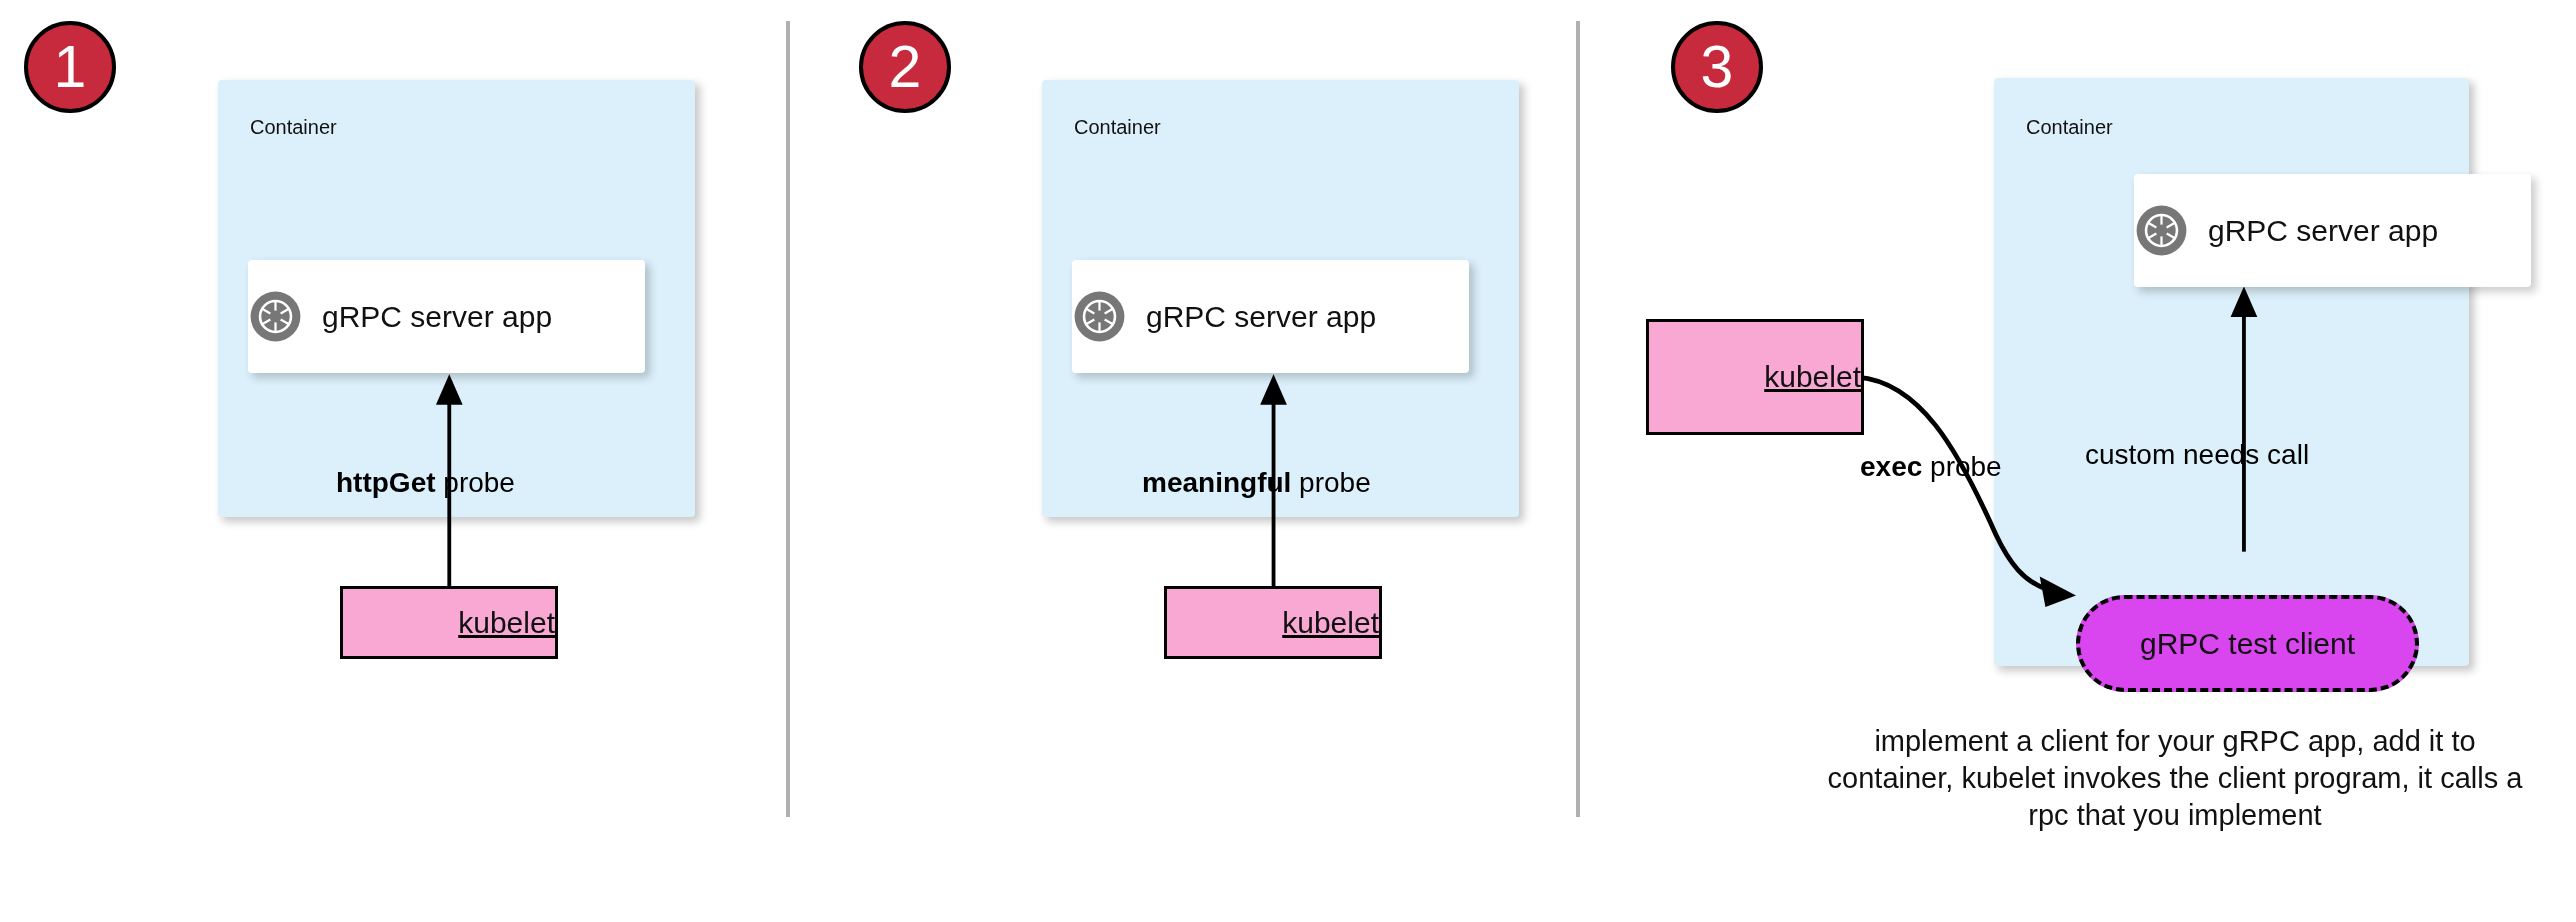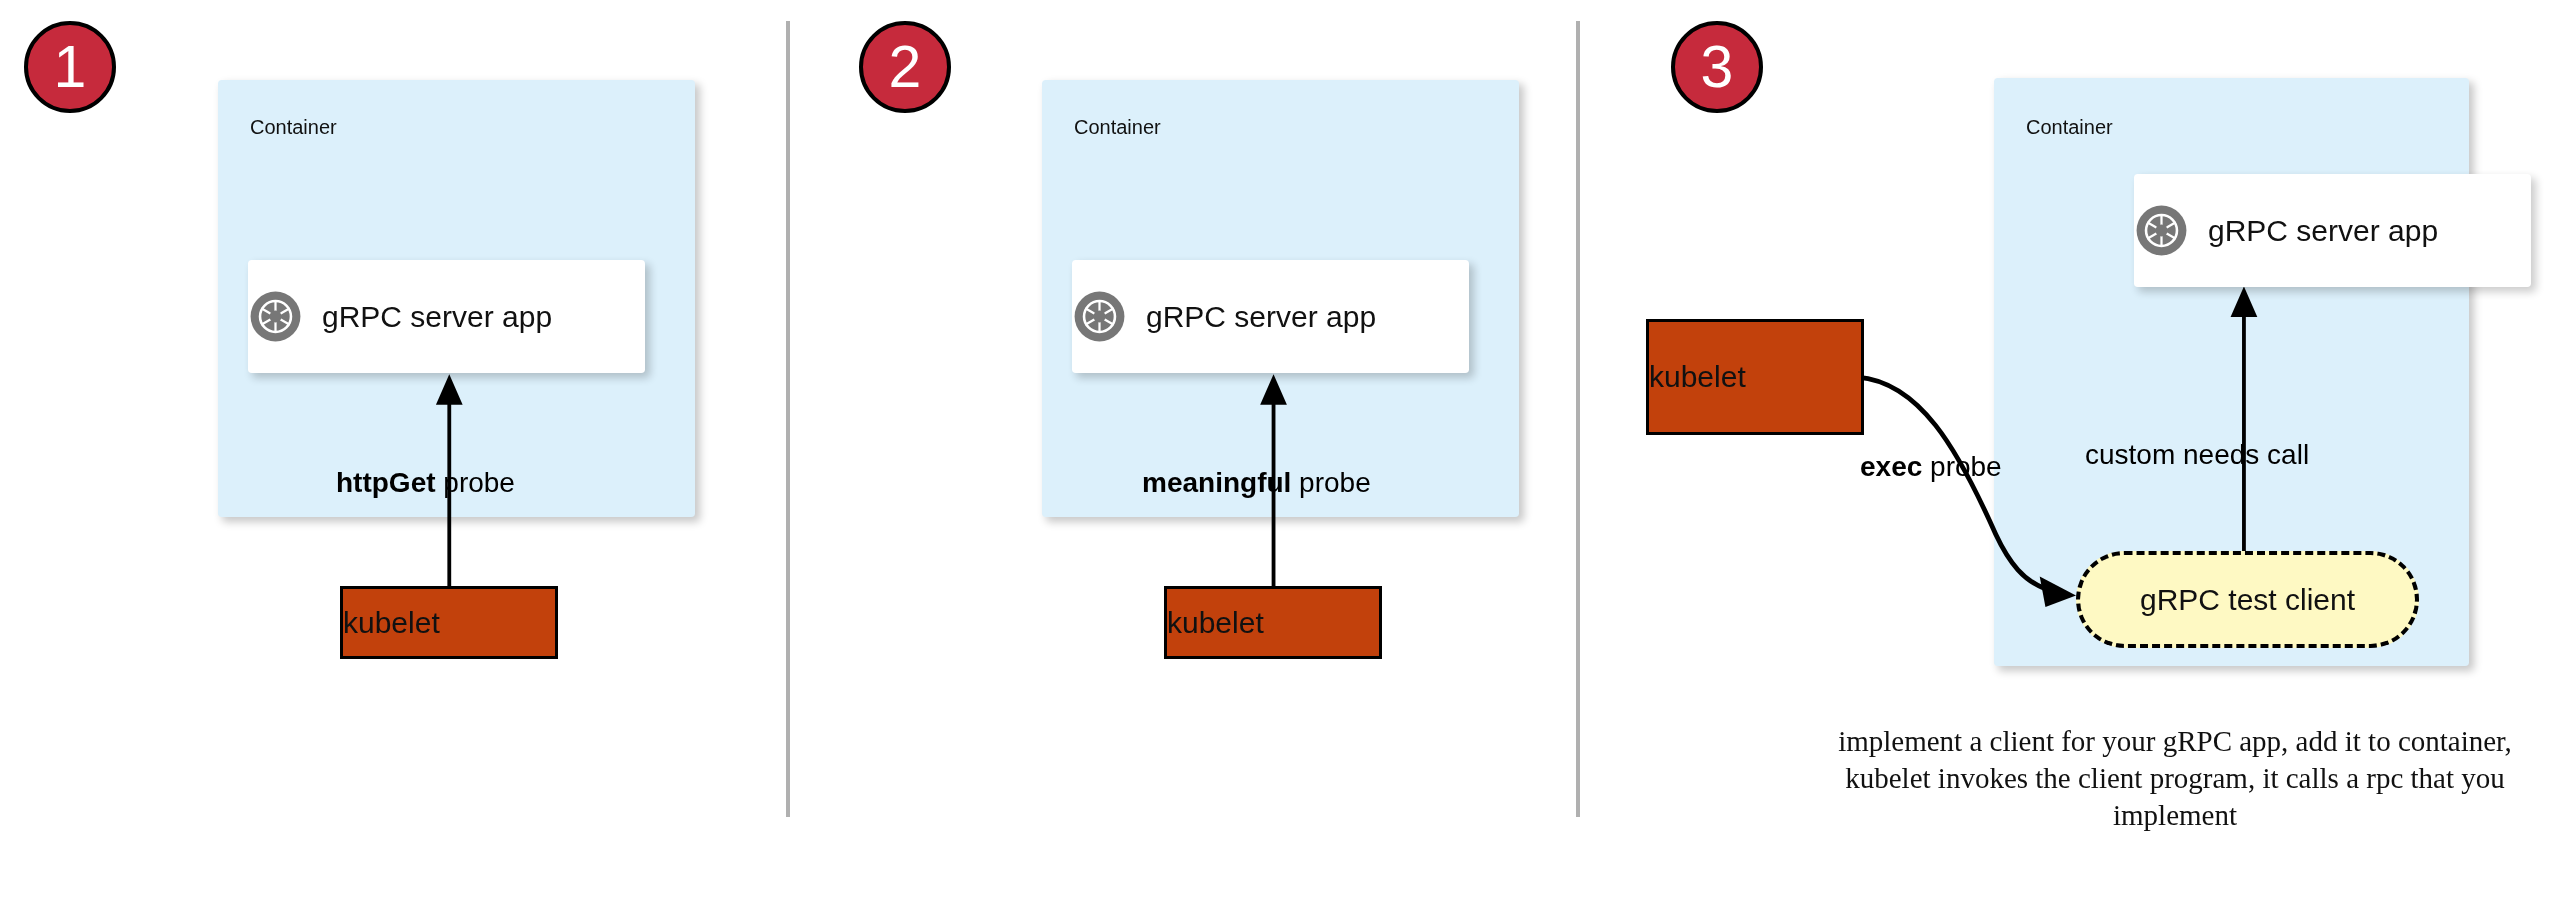--- a/index.html
+++ b/index.html
@@ -70,26 +70,27 @@
     white-space: nowrap;
   }
   .grpc-icon {
     flex: 0 0 auto;
     width: 55px;
     height: 55px;
     display: block;
   }
   .kubelet-box {
     position: absolute;
-    background: #c2410c;
+    background: #f9a8d4;
     border: 3.8px solid #000000;
     box-sizing: border-box;
     display: flex;
     align-items: center;
-    justify-content: flex-start;
+    justify-content: flex-end;
+    text-decoration: underline;
   }
   .kubelet-label {
     font-size: 30px;
     color: #111111;
     white-space: nowrap;
   }
   .edge-label {
     position: absolute;
     font-size: 28px;
     color: #000000;
@@ -104,27 +105,28 @@
     line-height: 1.28;
     color: #111111;
   }
   .arrow-svg {
     position: absolute;
     overflow: visible;
     pointer-events: none;
   }
   .test-client {
     position: absolute;
-    background: #fef9c3;
+    background: #d946ef;
     border: 4.8px dashed #000000;
     border-radius: 86px;
     box-sizing: border-box;
     display: flex;
     align-items: center;
     justify-content: center;
+    margin-top: 44px;
   }
   .test-client-label {
     font-size: 30px;
     color: #111111;
     white-space: nowrap;
   }
 </style>
 </head>
 <body>
 
@@ -282,17 +284,17 @@
     <div class="edge-label" style="left:284px; top:451px;">
       <b>exec</b><span> probe</span>
     </div>
 
     <div class="edge-label" style="left:509px; top:439px;">custom needs call</div>
 
     <div class="test-client" style="left:500px; top:551px; width:343px; height:97px;">
       <span class="test-client-label">gRPC test client</span>
     </div>
 
-    <div class="caption" style="left:246px; top:723px; width:706px;font-family:Liberation Serif, serif;">implement a client for your gRPC app, add it to container, kubelet invokes the client program, it calls a rpc that you implement</div>
+    <div class="caption" style="left:246px; top:723px; width:706px;">implement a client for your gRPC app, add it to container, kubelet invokes the client program, it calls a rpc that you implement</div>
   </div>
 
 </div>
 
 
 </body></html>

